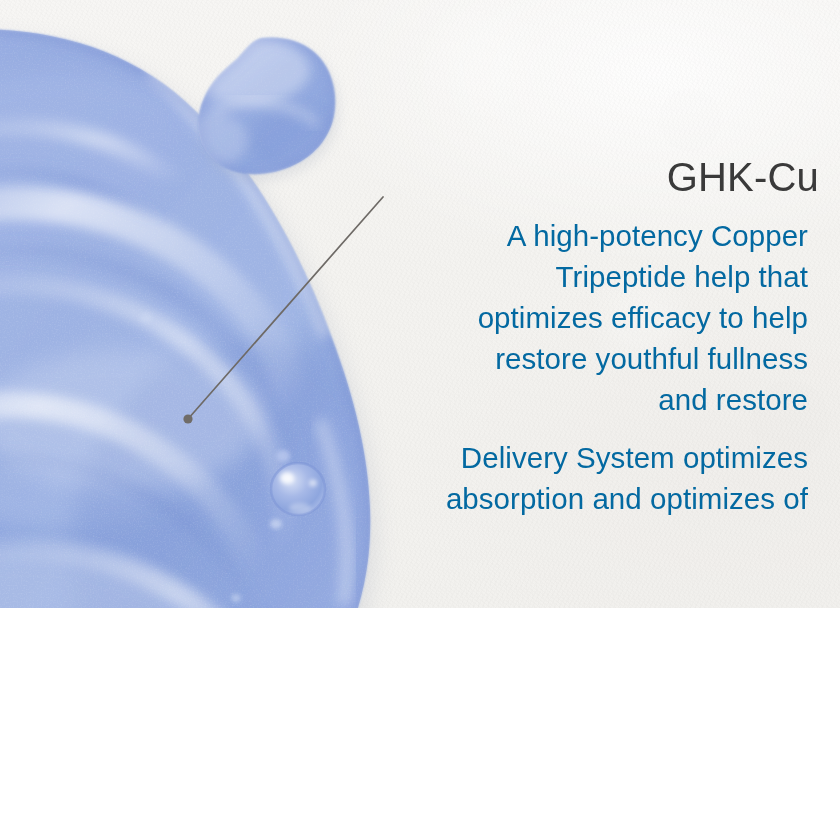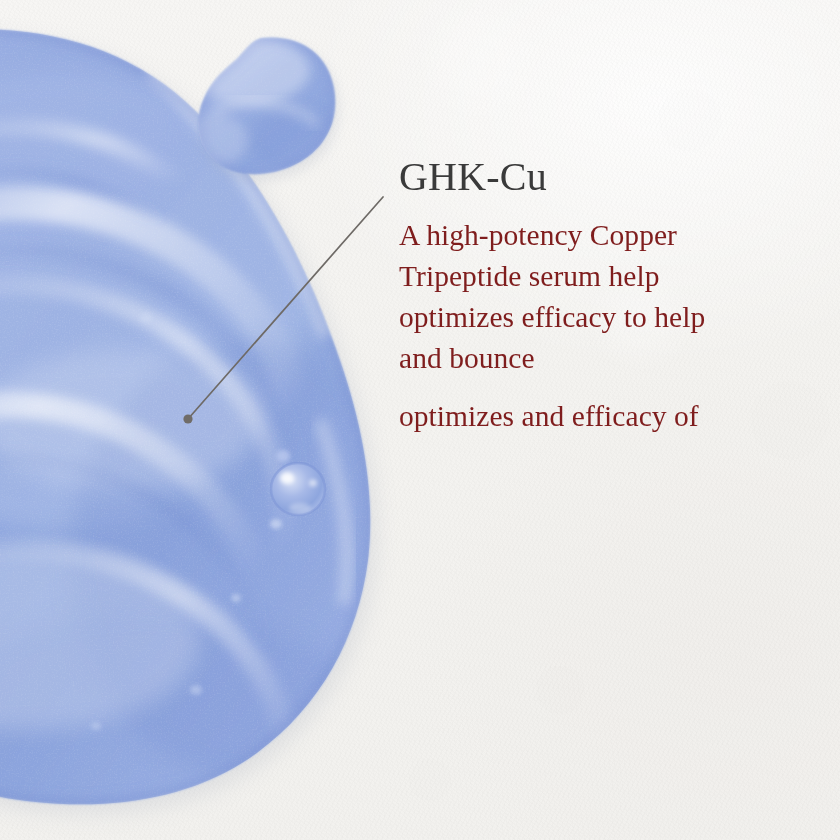--- a/index.html
+++ b/index.html
@@ -3,24 +3,25 @@
 <meta charset="utf-8">
 <style>
   html, body {
     margin: 0;
     padding: 0;
     background: #ffffff;
   }
   #stage {
     position: relative;
     width: 840px;
-    height: 840px;
+    height: 608px;
     overflow: hidden;
     background: #f5f4f2;
-    font-family: Liberation Serif, serif;
+    font-family: Liberation Sans, sans-serif;
+    text-align: right;
   }
 
   
   .paper-base {
     position: absolute;
     inset: 0;
     background:
       radial-gradient(ellipse 60% 45% at 78% 12%, rgba(255,255,255,0.85), rgba(255,255,255,0) 70%),
       radial-gradient(ellipse 55% 50% at 88% 78%, rgba(240,238,235,0.9), rgba(255,255,255,0) 72%),
       linear-gradient(175deg, #f7f6f4 0%, #f4f3f0 45%, #f2f1ee 100%);
@@ -77,24 +78,24 @@
   .ingredient-title {
     margin: 0;
     font-size: 40px;
     font-weight: 400;
     letter-spacing: 0.2px;
     color: #3a3a3a;
     line-height: 50px;
     white-space: nowrap;
   }
   .desc-block {
-    margin: 0;
+    margin: 11px;
     font-size: 29.5px;
     font-weight: 400;
-    color: #7f1d1d;
+    color: #0369a1;
     line-height: 41px;
     letter-spacing: 0.05px;
   }
   .desc-primary { margin-top: 13px; }
   .desc-secondary { margin-top: 17px; }
   .desc-line { display: block; white-space: nowrap; }
 </style>
 </head>
 <body>
 
@@ -266,23 +267,25 @@
       <circle cx="188" cy="419" r="4.6" fill="#706c68"></circle>
     </svg>
   </div>
 
   <div class="text-col">
 
     <h1 class="ingredient-title">GHK-Cu</h1>
 
     <p class="desc-block desc-primary">
       <span class="desc-line">A high-potency Copper</span>
-      <span class="desc-line">Tripeptide serum help</span>
+      <span class="desc-line">Tripeptide help that</span>
       <span class="desc-line">optimizes efficacy to help</span>
-      <span class="desc-line">and bounce</span>
+      <span class="desc-line">restore youthful fullness</span>
+      <span class="desc-line">and restore</span>
     </p>
 
     <p class="desc-block desc-secondary">
-      <span class="desc-line">optimizes and efficacy of</span>
+      <span class="desc-line">Delivery System optimizes</span>
+      <span class="desc-line">absorption and optimizes of</span>
     </p>
 
   </div>
 </div>
 
 </body></html>

